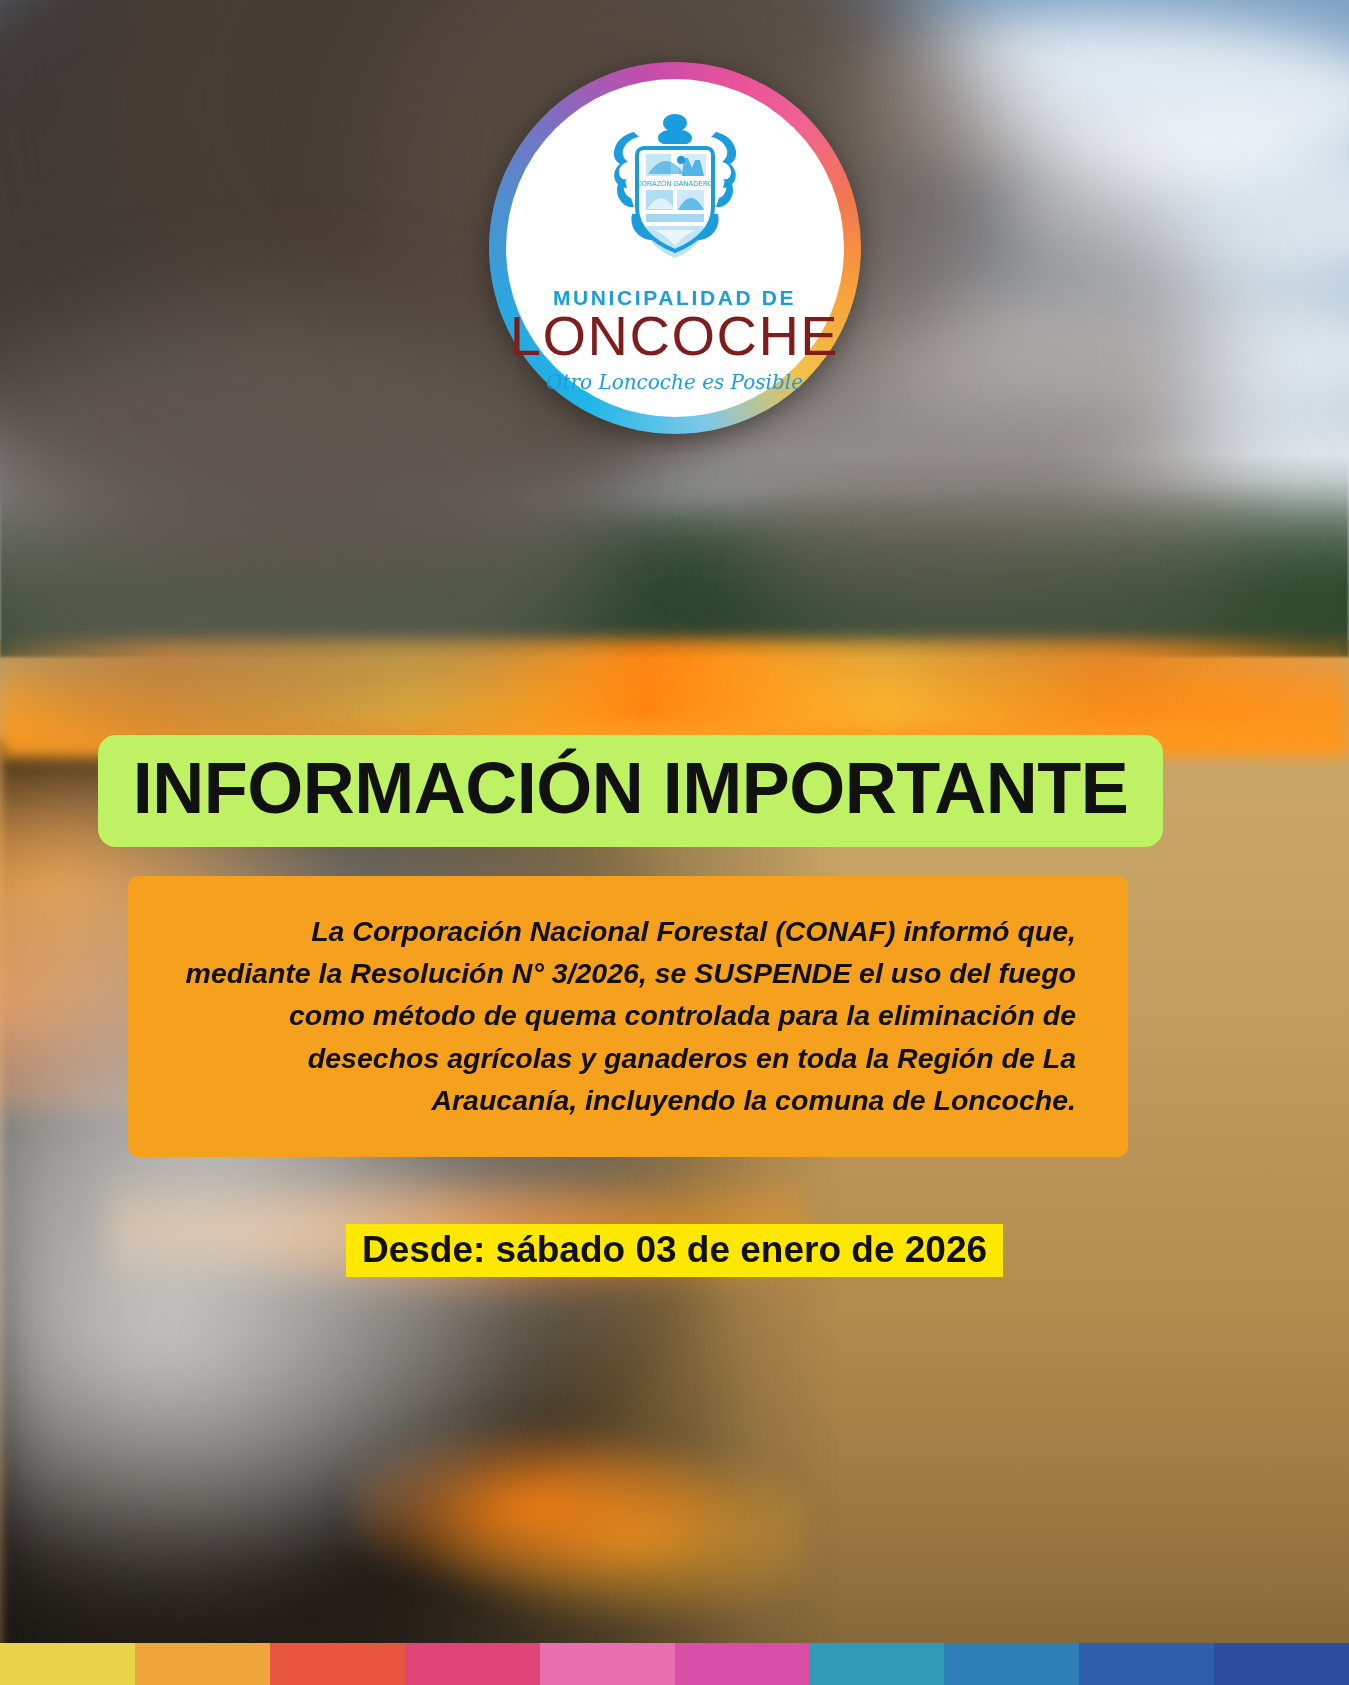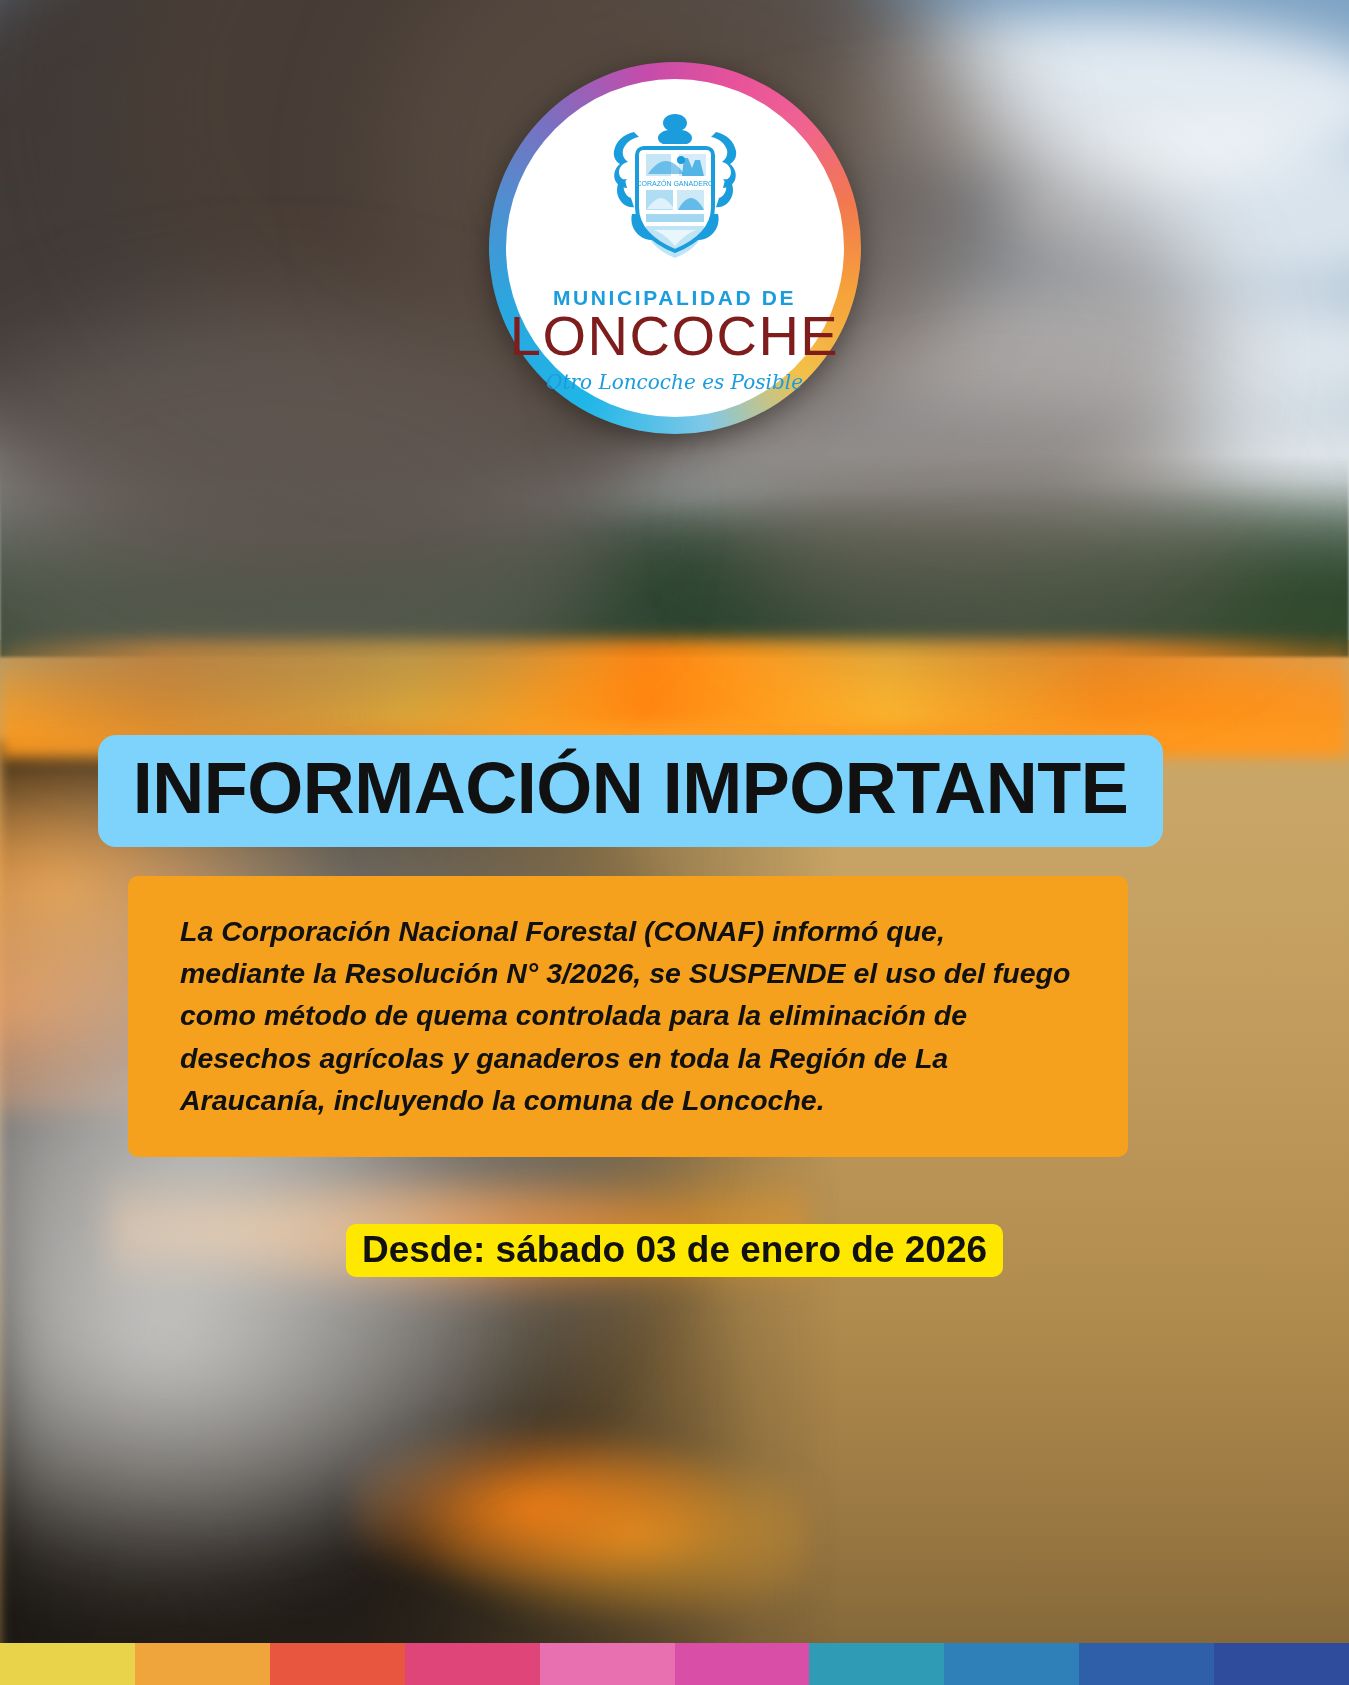--- a/index.html
+++ b/index.html
@@ -208,21 +208,21 @@
     font-family: "DejaVu Serif", serif;
     margin-top: 6px;
   }
 
   
   .headline {
     position: absolute;
     left: 98px;
     top: 735px;
     width: 1065px;
-    background: #7dd3fc;
+    background: #bef264;
     border-radius: 18px;
     padding: 16px 10px 20px;
     text-align: center;
     box-sizing: border-box;
   }
   .headline span {
     display: block;
     font-size: 72px;
     font-weight: 800;
     letter-spacing: -0.5px;
@@ -233,21 +233,21 @@
   
   .body-box {
     position: absolute;
     left: 128px;
     top: 876px;
     width: 1000px;
     background: #f5a11e;
     border-radius: 10px;
     padding: 34px 52px 36px;
     box-sizing: border-box;
-    text-align: left;
+    text-align: right;
   }
   .body-box p {
     margin: 0;
     font-size: 28.5px;
     line-height: 1.48;
     font-weight: 700;
     font-style: italic;
     color: #111111;
   }
 
@@ -260,21 +260,21 @@
     text-align: center;
   }
   .dates .line {
     display: inline-block;
     background: #ffe800;
     color: #111111;
     font-size: 37px;
     font-weight: 800;
     line-height: 1.16;
     padding: 5px 16px;
-    border-radius: 10px;
+    border-radius: 0;
     margin: 2px 0;
     box-decoration-break: clone;
   }
 
   
   .strip {
     position: absolute;
     left: 0;
     bottom: 0;
     width: 100%;

